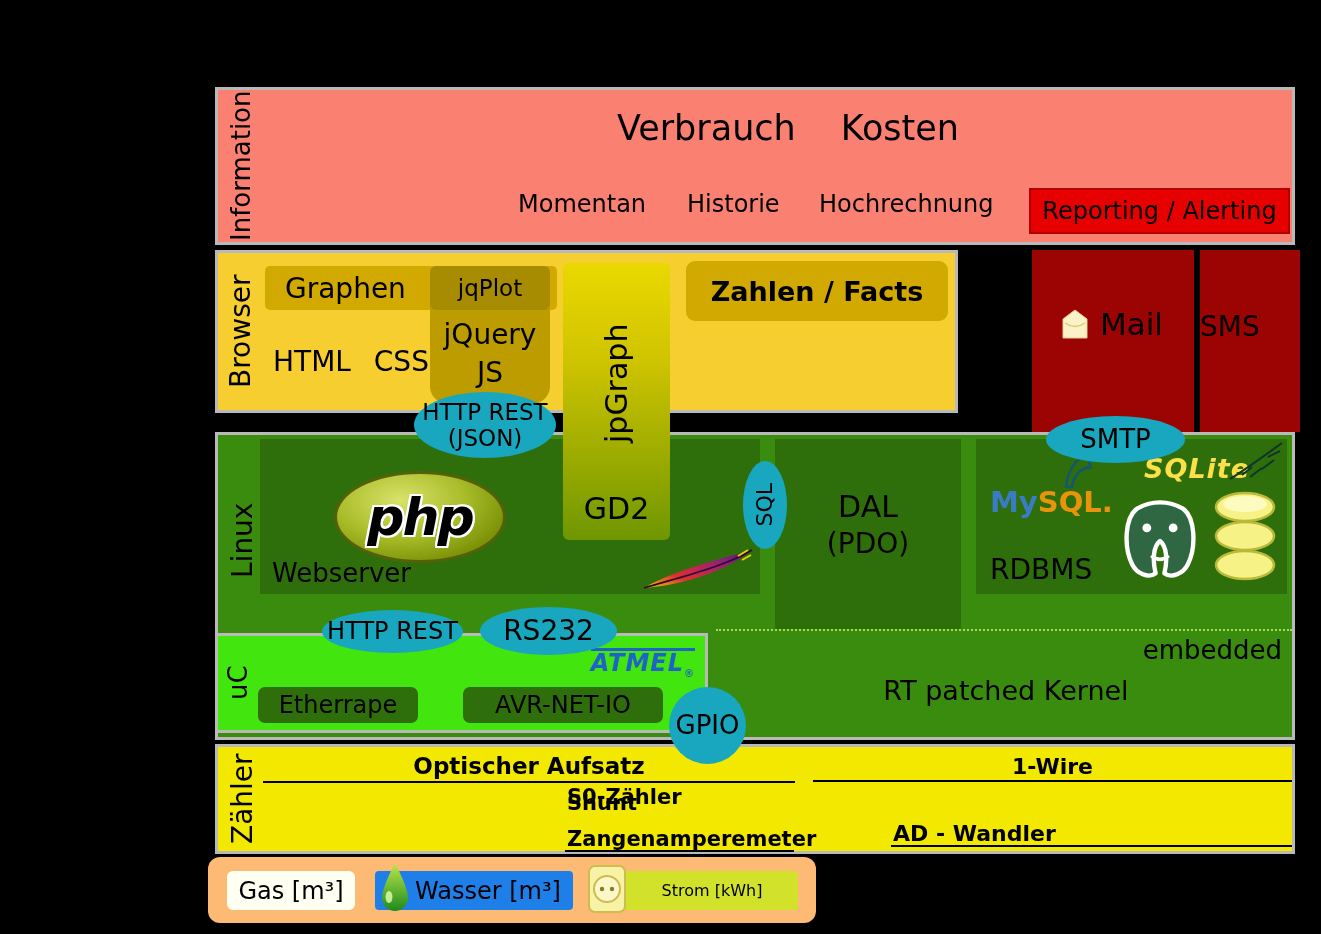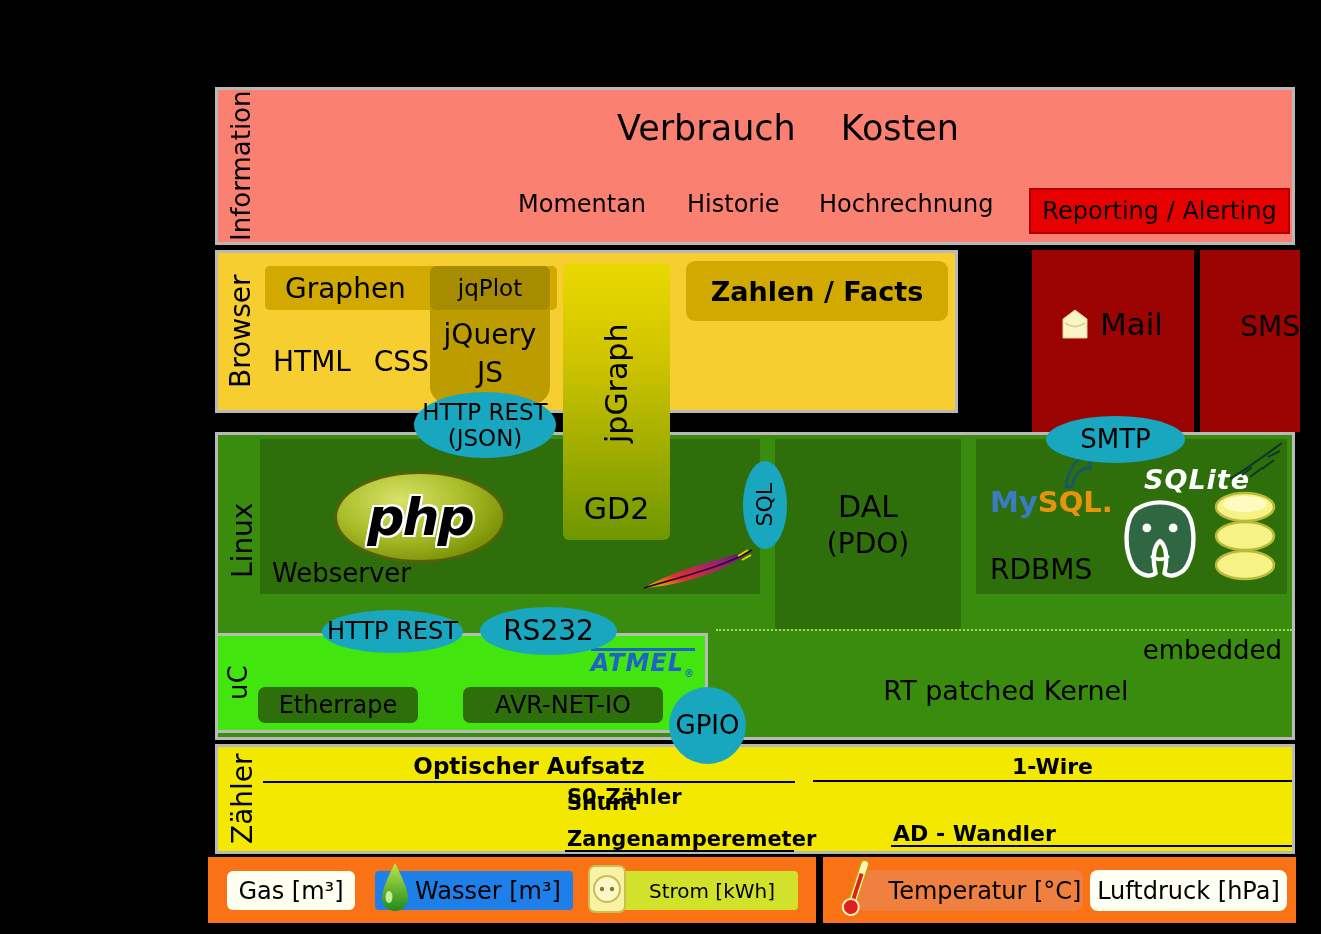--- a/index.html
+++ b/index.html
@@ -19,21 +19,21 @@
   .php-ellipse{position:absolute;border-radius:50%;
      background:radial-gradient(ellipse at 38% 30%, #d9e26a 0%, #a8bc28 45%, #7e9408 75%, #687d00 100%);
      border:3px solid #55610a;display:flex;align-items:center;justify-content:center;}
   .php-text{font-weight:bold;font-style:italic;font-size:52px;color:#000;letter-spacing:-2px;
      text-shadow:-2px 0 0 #fff,2px 0 0 #fff,0 -2px 0 #fff,0 2px 0 #fff,
                  -2px -2px 0 #fff,2px 2px 0 #fff,-2px 2px 0 #fff,2px -2px 0 #fff;}
   .jpgraph-col{position:absolute;left:563px;top:263px;width:107px;height:277px;z-index:5;
      background:linear-gradient(180deg,#ead800 0%,#cfc400 35%,#9cab00 70%,#6e9700 100%);
      border-radius:6px;}
   .dotline{position:absolute;border-top:2px dotted #a8d858;}
-  .sensorbox{position:absolute;background:#f97316;border-radius:0;}
+  .sensorbox{position:absolute;background:#fdba74;border-radius:12px;}
   .pill{position:absolute;display:flex;align-items:center;justify-content:center;
         box-sizing:border-box;border-radius:6px;}
 </style>
 </head>
 <body>
 
 <div class="stage">
 
   <div class="band" style="left:215px;top:87px;width:1080px;height:158px;background:#fa8072;">
     <div class="vlabel" style="left:6px;top:0;height:152px;width:34px;font-size:26px;">Information</div>
@@ -74,21 +74,21 @@
   <div class="abs" style="left:1032px;top:250px;width:162px;height:182px;background:#9c0303;">
     <div class="abs" style="left:28px;top:56px;display:flex;align-items:center;gap:10px;">
       <svg width="30" height="34" viewBox="0 0 30 34">
         <path d="M3,12 L15,3 L27,12 V31 H3 Z" fill="#fbf3c8" stroke="#e0d090" stroke-width="1"></path>
         <path d="M5,16 Q15,23 25,16" fill="none" stroke="#d8c878" stroke-width="1.5"></path>
       </svg>
       <span style="font-size:31px;color:#000;">Mail</span>
     </div>
   </div>
   <div class="abs" style="left:1200px;top:250px;width:100px;height:182px;background:#9c0303;">
-    <div class="abs" style="left:0;top:60px;width:100%;text-align:right;font-size:28px;color:#000;">SMS</div>
+    <div class="abs" style="left:0;top:60px;width:100%;text-align:left;font-size:28px;color:#000;">SMS</div>
   </div>
   <div class="ellipse" style="left:1046px;top:400px;width:139px;height:47px;margin-top:16px;">
     <span style="font-size:26px;">SMTP</span>
   </div>
 
   <div class="band" style="left:215px;top:432px;width:1080px;height:308px;background:#3a8c0e;">
     <div class="vlabel" style="left:6px;top:30px;height:150px;width:36px;font-size:28px;">Linux</div>
 
     <div class="greenbox" style="left:42px;top:4px;width:500px;height:155px;">
       <div class="php-ellipse" style="left:74px;top:32px;width:166px;height:86px;">
@@ -115,21 +115,21 @@
       <div class="abs" style="left:0;top:88px;width:100%;text-align:center;font-size:28px;">(PDO)</div>
     </div>
 
     <div class="greenbox" style="left:758px;top:4px;width:311px;height:155px;">
       <svg class="abs" style="left:84px;top:8px;" width="46" height="42" viewBox="0 0 46 42">
         <path d="M6,40 C8,20 20,6 36,4 C30,10 28,16 31,21 C24,19 14,26 12,40 Z" fill="none" stroke="#14576e" stroke-width="2.6" stroke-linejoin="round"></path>
       </svg>
       <div class="abs" style="left:14px;top:46px;font-size:29px;font-weight:bold;">
         <span style="color:#3a7cc4;">My</span><span style="color:#e8940a;">SQL.</span>
       </div>
-      <div class="abs" style="left:168px;top:14px;font-size:27px;font-style:italic;font-weight:bold;color:#ffffff;letter-spacing:1px;margin-top:11px;">
+      <div class="abs" style="left:168px;top:14px;font-size:27px;font-style:italic;font-weight:bold;color:#fde047;letter-spacing:1px;">
         <span>SQLite</span>
       </div>
       <svg class="abs" style="left:252px;top:2px;" width="56" height="40" viewBox="0 0 56 40">
         <path d="M2,38 C18,28 40,12 54,2 M14,34 l10,-8 M22,36 l12,-9 M34,28 l12,-9 M40,16 l12,-6" stroke="#11352a" stroke-width="2" fill="none"></path>
       </svg>
       <div class="abs" style="left:14px;bottom:8px;font-size:28px;">RDBMS</div>
       <svg class="abs" style="left:146px;top:60px;" width="76" height="90" viewBox="0 0 52 60">
         <path d="M10,6 C2,12 1,32 7,44 C10,50 18,54 23,50 C21,42 21,32 26,28 C31,32 31,42 29,50 C34,54 42,50 45,44 C51,32 50,12 42,6 C32,0 20,0 10,6 Z" fill="#2f6742" stroke="#fff" stroke-width="3" stroke-linejoin="round"></path>
         <circle cx="17" cy="19" r="3" fill="#fff"></circle>
         <circle cx="35" cy="19" r="3" fill="#fff"></circle>
@@ -208,39 +208,24 @@
           <stop offset="1" stop-color="#1e8a1e"></stop>
         </linearGradient>
       </defs>
       <path d="M17,2 C17,2 4,26 4,37 a13,13 0 0 0 26,0 C30,26 17,2 17,2 Z" fill="url(#wg)"></path>
       <ellipse cx="11" cy="36" rx="3.5" ry="6" fill="#e6ffb0" opacity="0.8"></ellipse>
     </svg>
     <div class="pill" style="left:167px;top:14px;width:198px;height:39px;background:#1f7fe8;border-radius:4px;">
       <span style="font-size:24px;padding-left:28px;">Wasser [m³]</span>
     </div>
     <div class="pill" style="left:392px;top:14px;width:198px;height:39px;background:#d2e22b;border-radius:4px;">
-      <span style="font-size:20px;padding-left:26px;">Strom [kWh]</span>
+      <span style="font-size:16px;padding-left:26px;">Strom [kWh]</span>
     </div>
     <svg class="abs" style="left:379px;top:7px;z-index:2;" width="40" height="50" viewBox="0 0 40 50">
       <rect x="2" y="2" width="36" height="46" rx="6" fill="#f8f2a6" stroke="#cdbd50" stroke-width="2"></rect>
       <circle cx="20" cy="25" r="13" fill="#fcf7c9" stroke="#cdbd50" stroke-width="2"></circle>
       <circle cx="15" cy="25" r="2.2" fill="#8a7a20"></circle>
       <circle cx="25" cy="25" r="2.2" fill="#8a7a20"></circle>
     </svg>
   </div>
 
-  <div class="sensorbox" style="left:823px;top:857px;width:473px;height:66px;">
-    <div class="pill" style="left:34px;top:13px;width:226px;height:41px;background:#ef8040;border-radius:8px;">
-      <span style="font-size:24px;padding-left:30px;">Temperatur [°C]</span>
-    </div>
-    <svg class="abs" style="left:10px;top:0px;z-index:2;" width="48" height="62" viewBox="0 0 48 62">
-      <g transform="rotate(18 24 31)">
-        <rect x="20" y="2" width="8" height="44" rx="4" fill="#fff6b8" stroke="#c8a000" stroke-width="1.5"></rect>
-        <rect x="22" y="16" width="4" height="30" fill="#e02020"></rect>
-        <circle cx="24" cy="51" r="8" fill="#e02020" stroke="#fff6b8" stroke-width="2"></circle>
-      </g>
-    </svg>
-    <div class="pill" style="left:267px;top:13px;width:197px;height:41px;background:#fffff4;border-radius:8px;">
-      <span style="font-size:24px;">Luftdruck [hPa]</span>
-    </div>
-  </div>
 
 </div>
 
 </body></html>

